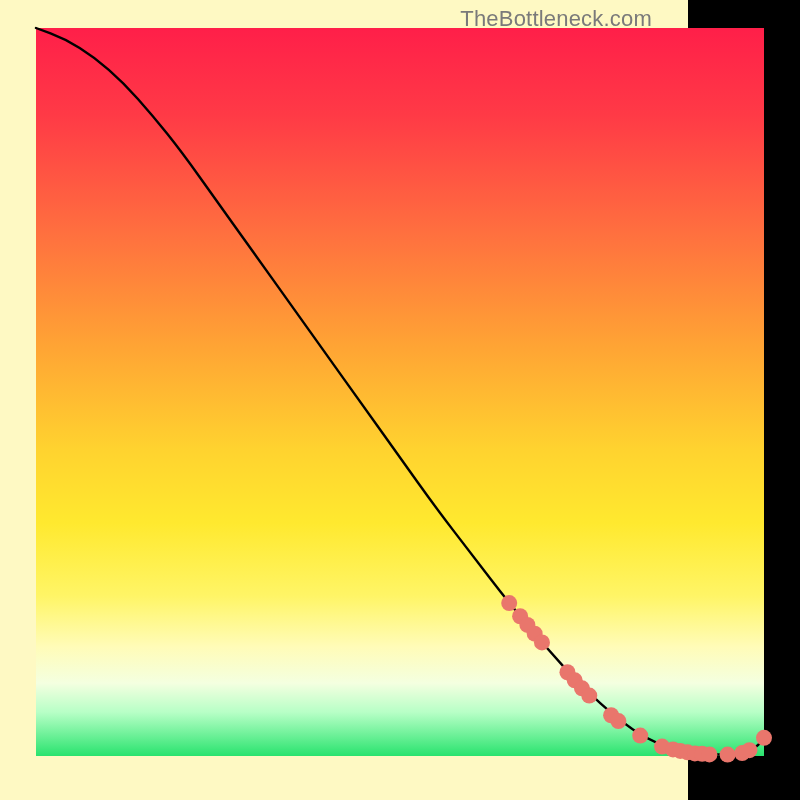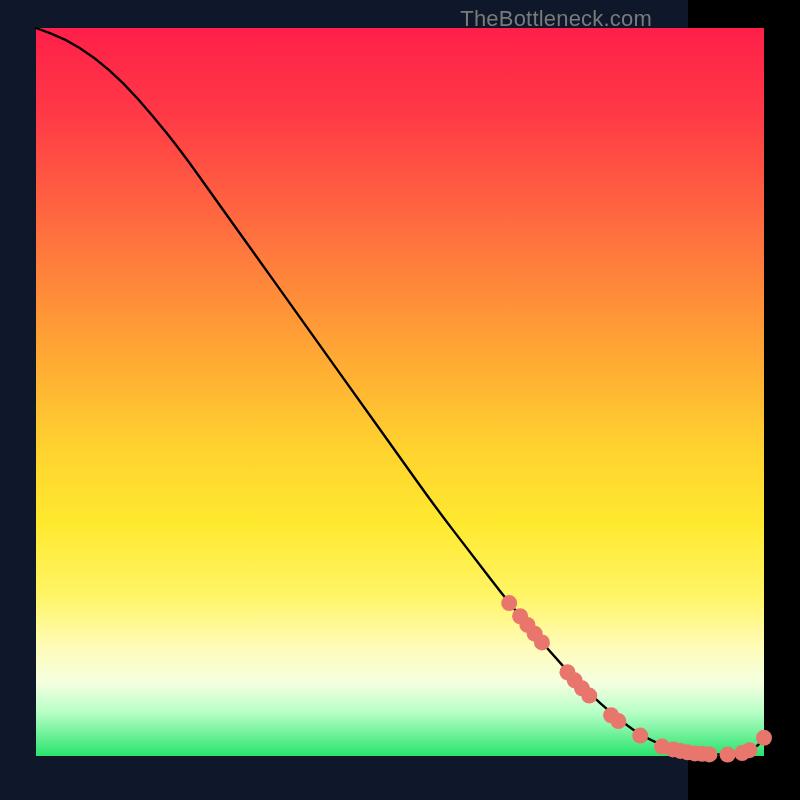--- a/index.html
+++ b/index.html
@@ -8,21 +8,21 @@
     width: 800px;
     height: 800px;
     background: #000;
     overflow: hidden;
     font-family: Arial, Helvetica, sans-serif;
   }
   .frame {
     position: absolute;
     left: 0; top: 0;
     width: 688px; height: 800px;
-    background: #0f172a;
+    background: #fef9c3;
   }
   .plot {
     position: absolute;
     left: 36px;
     top: 28px;
     width: 728px;
     height: 728px;
     
     background: linear-gradient(
       to bottom,

